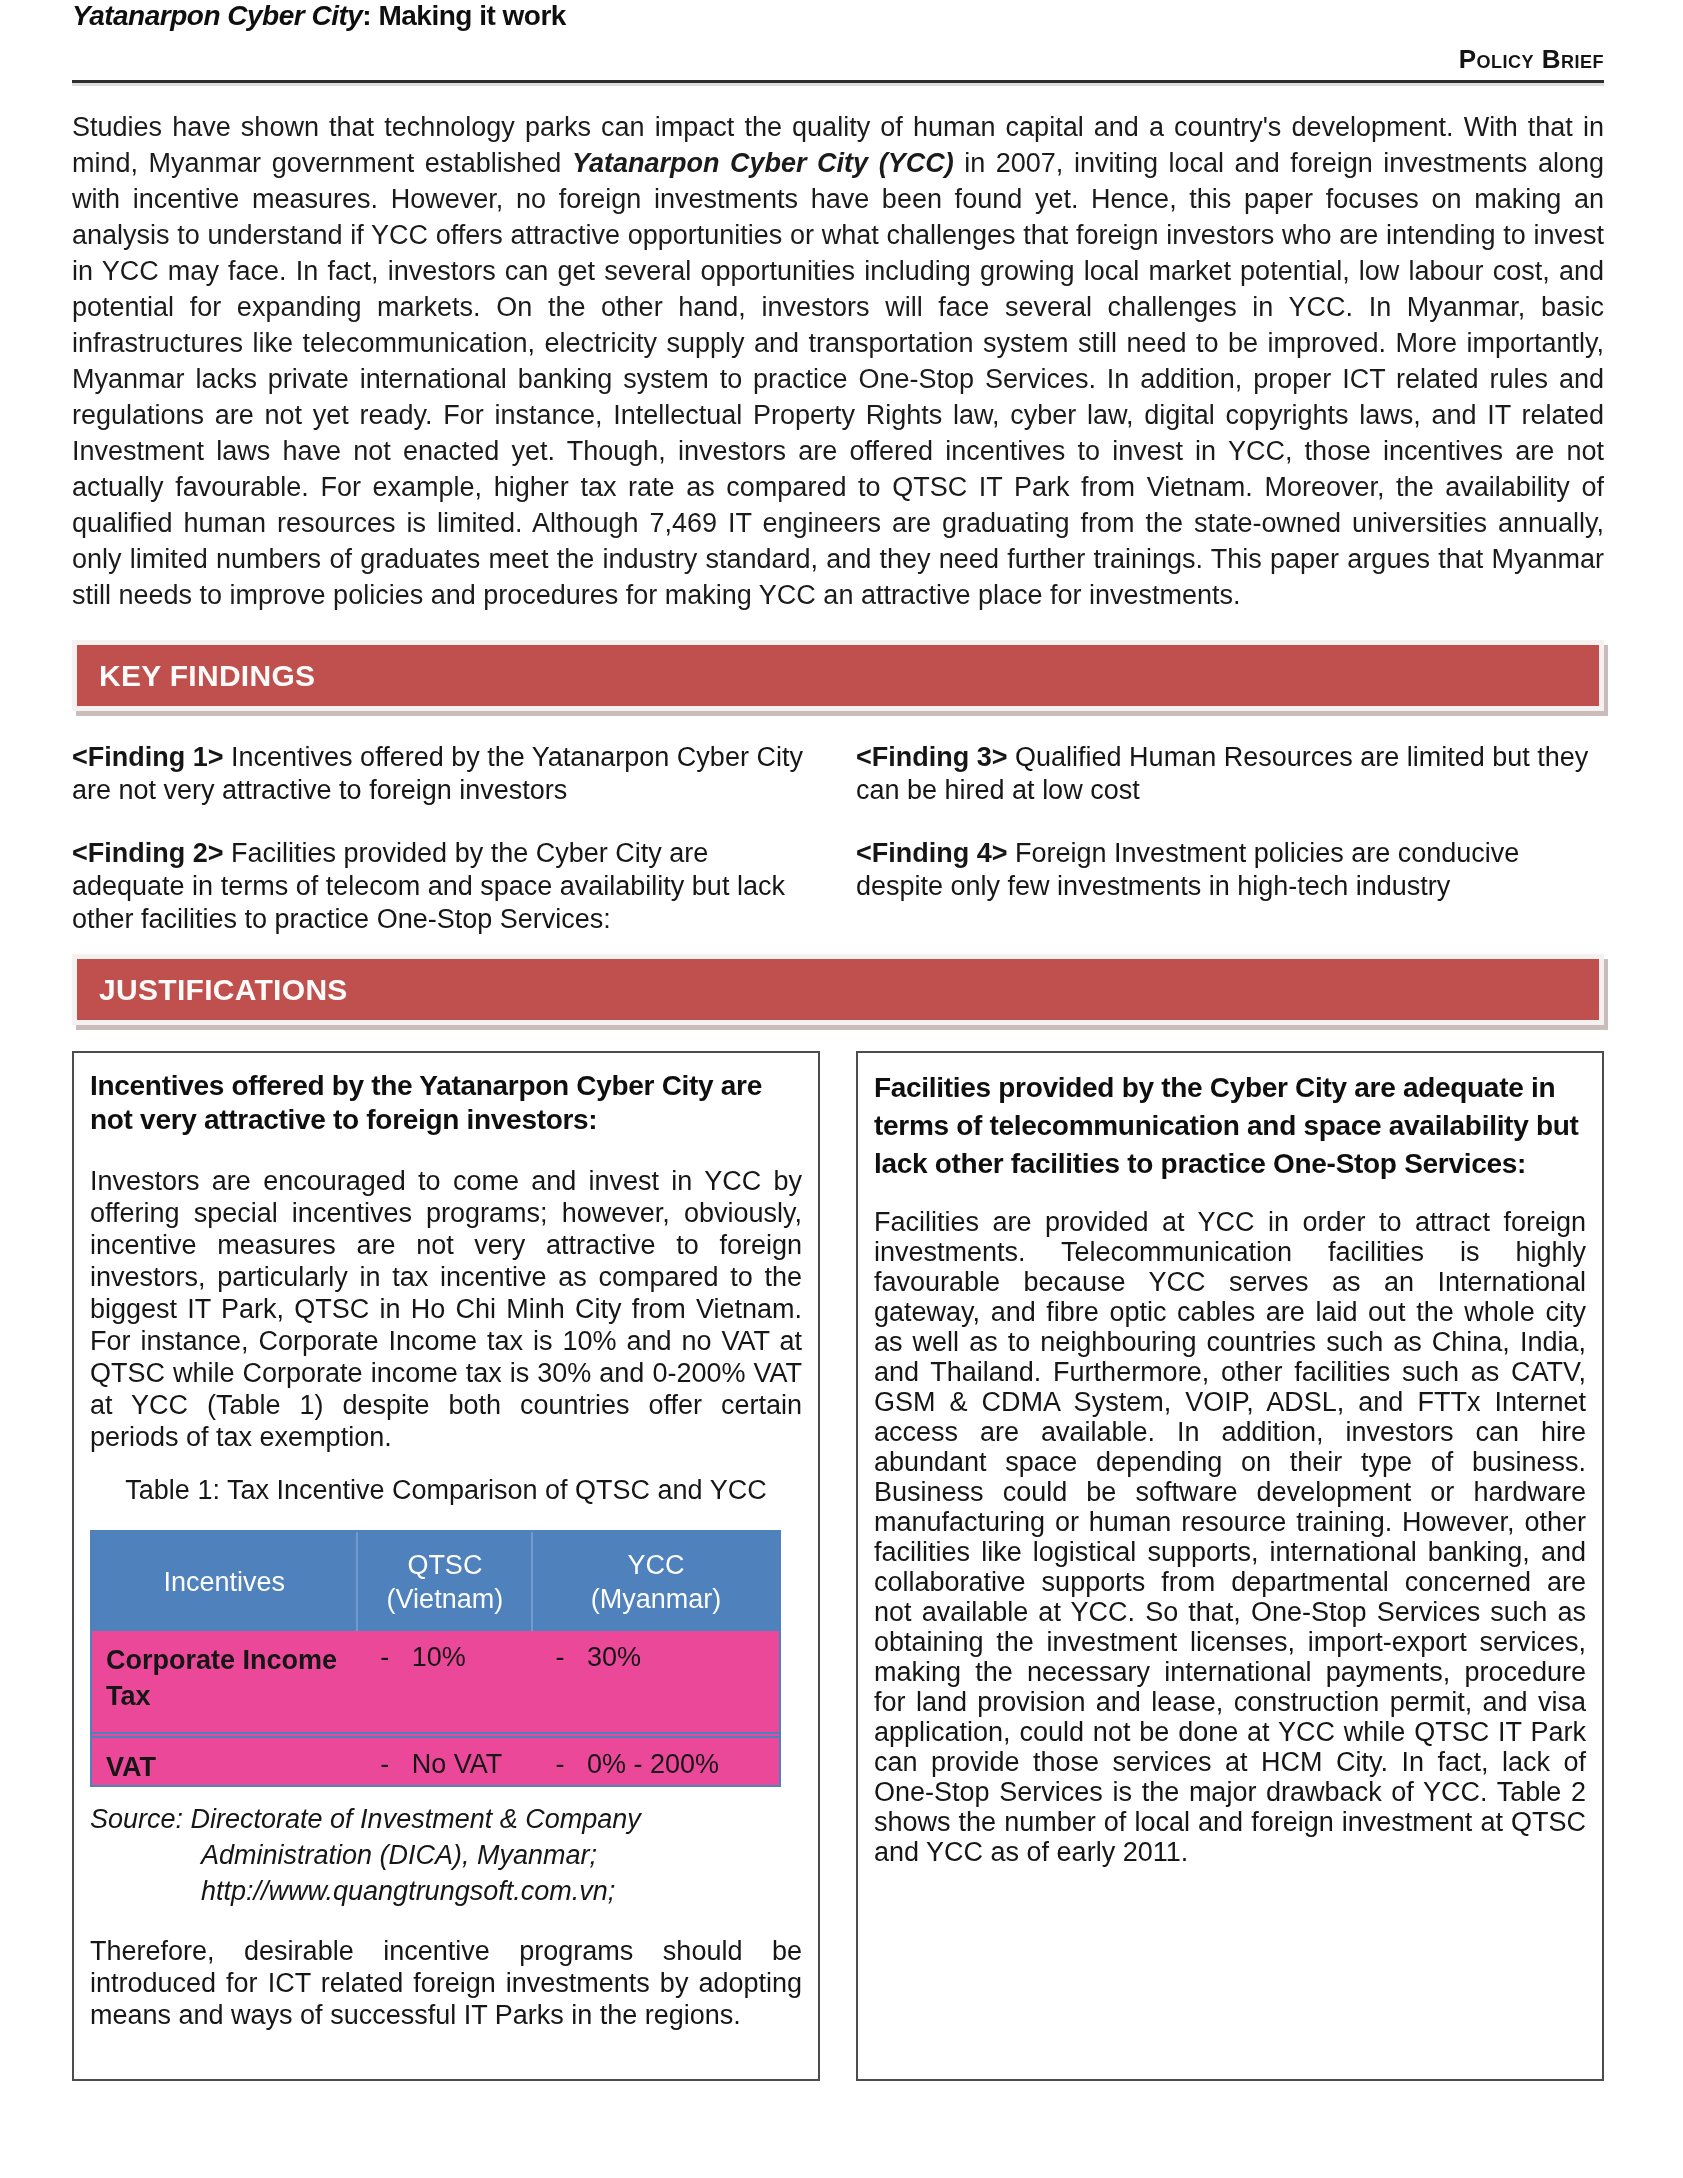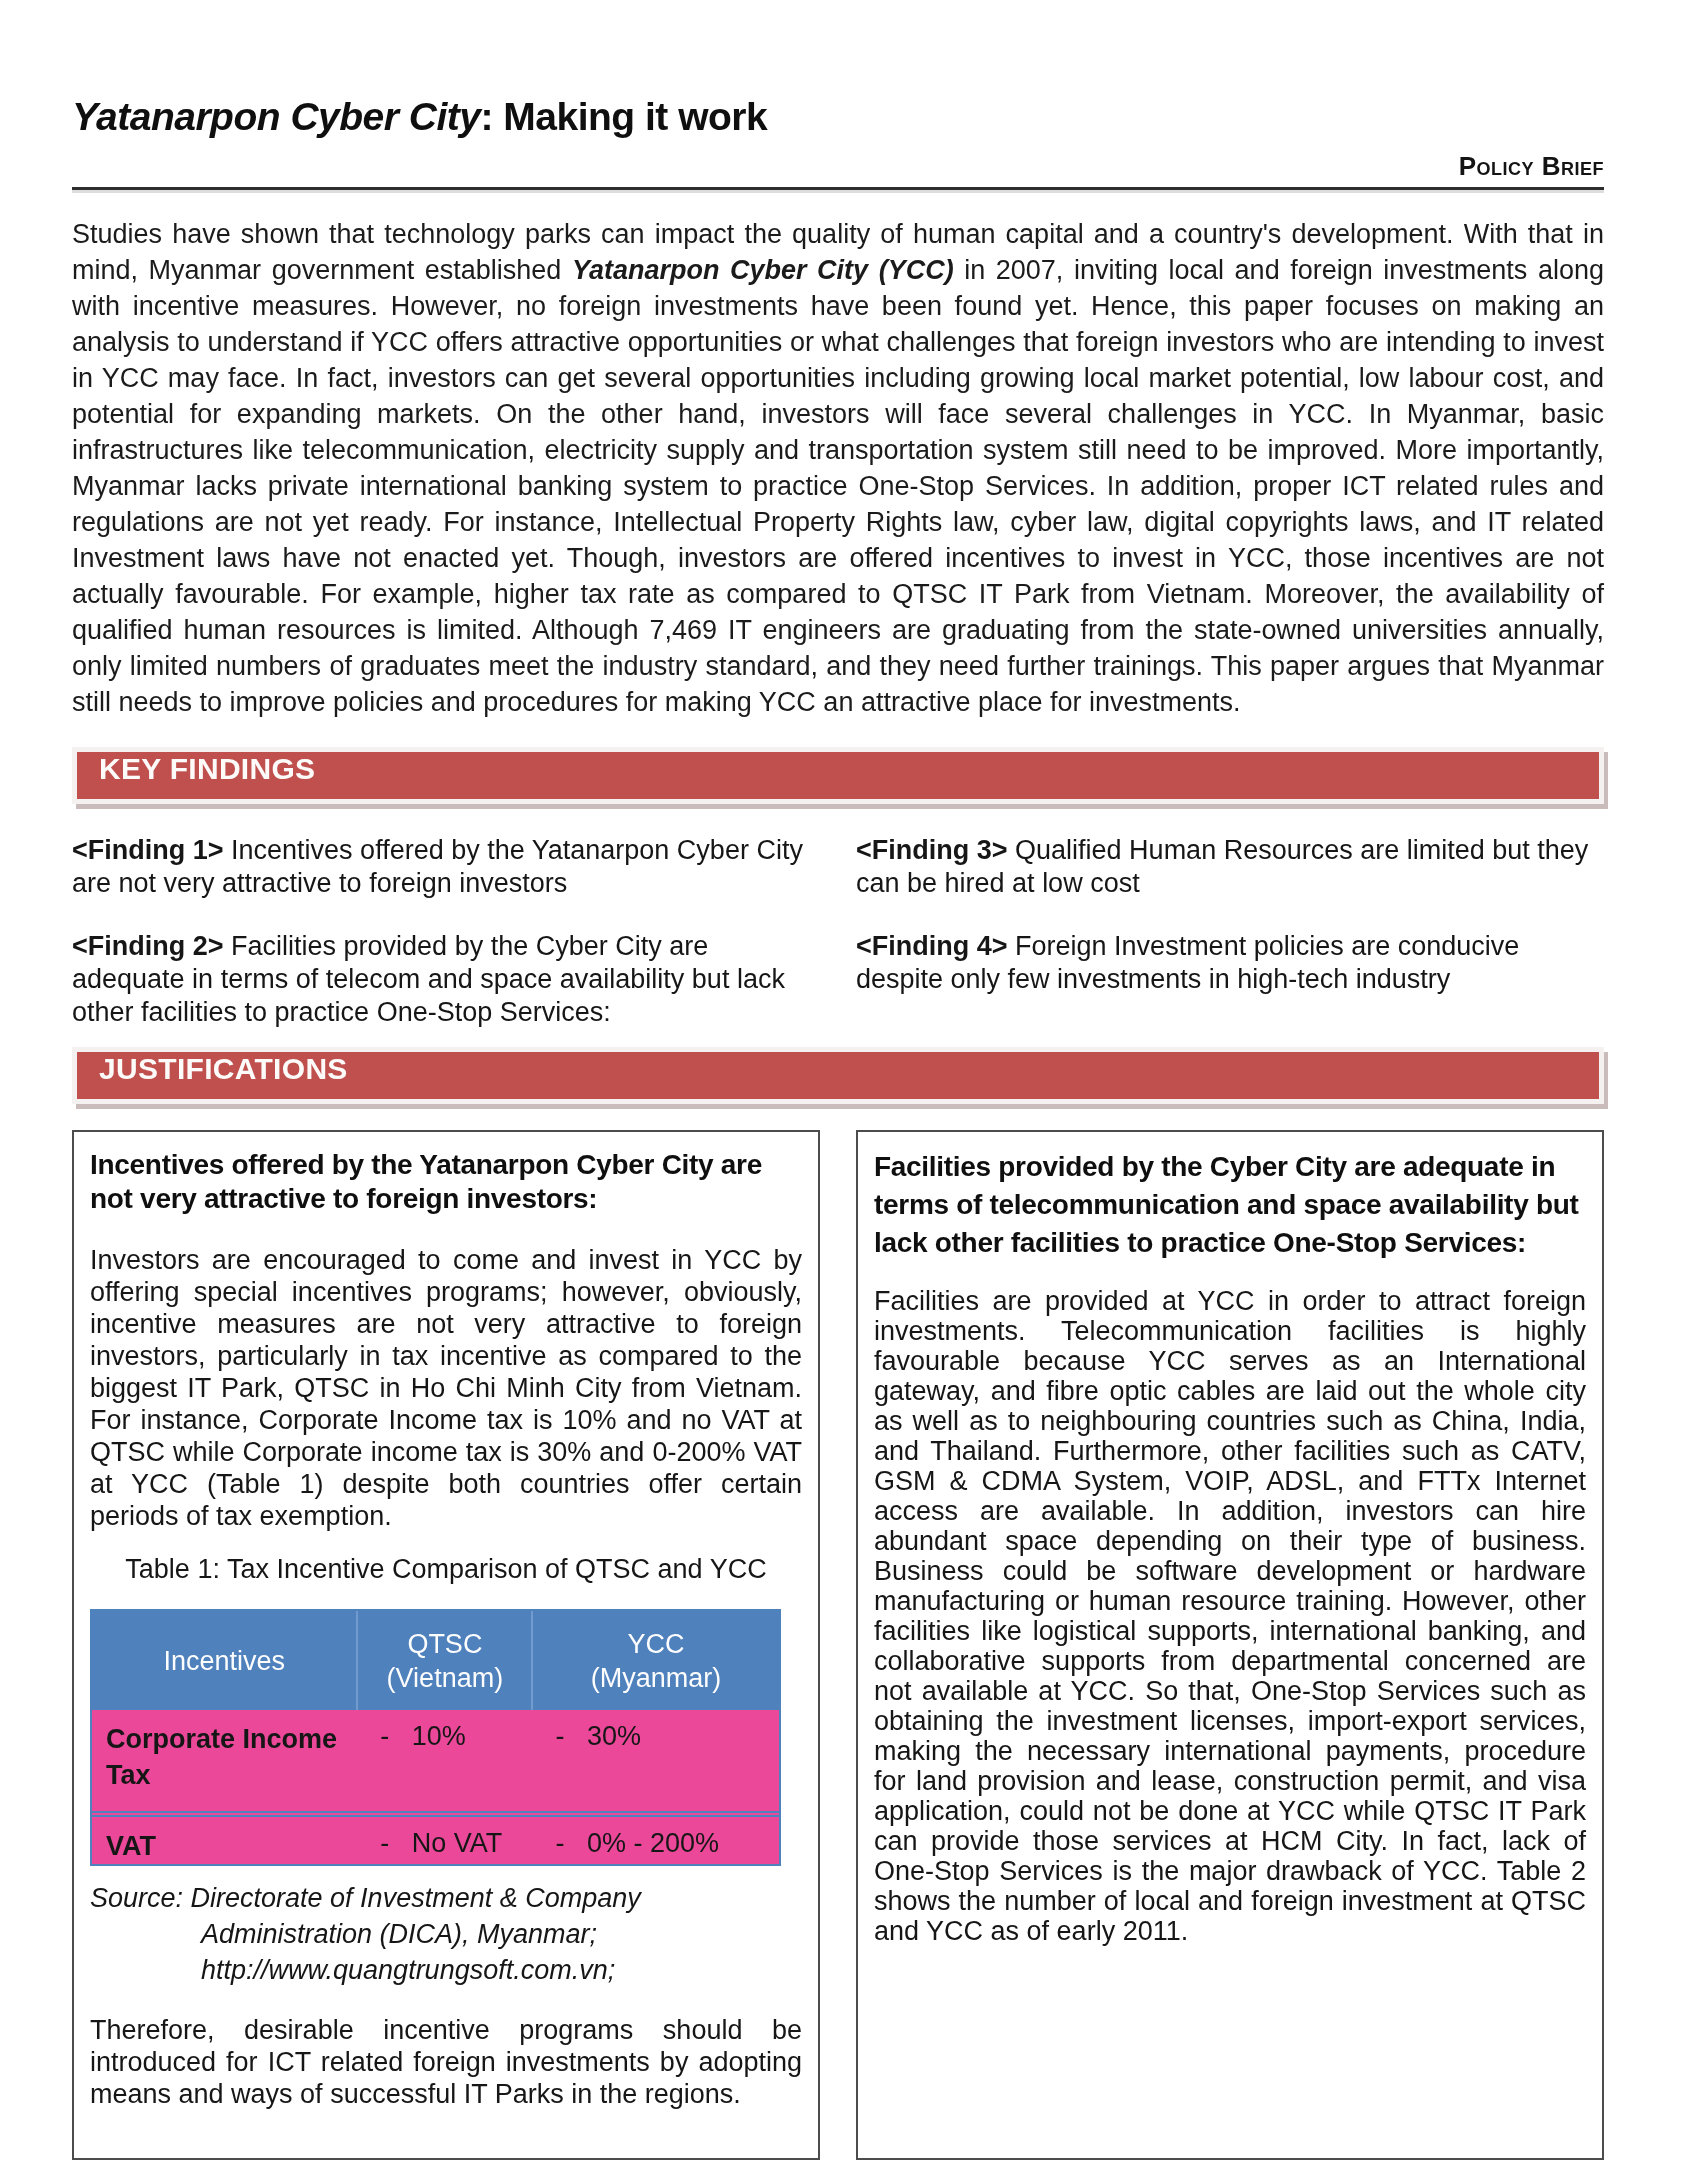--- a/index.html
+++ b/index.html
@@ -5,33 +5,33 @@
   * { box-sizing: border-box; }
   html, body { margin:0; padding:0; }
   body {
     width:1683px; height:2178px; background:#ffffff;
     font-family:"Liberation Sans", sans-serif; color:#161616;
     -webkit-font-smoothing:antialiased;
   }
   .page { width:1532px; margin-left:72px; }
 
   
-  .title { margin-top:95px; font-size:39px; font-weight:bold; letter-spacing:-0.5px; color:#0f0f0f; }
+  .title { font-size:28px; font-weight:bold; letter-spacing:-0.5px; color:#0f0f0f; }
   .title .t-italic { font-style:italic; }
   .doc-type { text-align:right; font-variant:small-caps; font-weight:bold; font-size:26px; margin-top:12px; color:#141414; letter-spacing:0.5px; }
   .rule { border:none; border-top:3px solid #2e2e2e; margin:5px 0 0 0; box-shadow:0 3px 0 rgba(120,120,120,0.25); }
 
   
   .abstract { margin-top:26px; font-size:27px; line-height:36px; text-align:justify; color:#1b1b1b; }
   .abstract .emph { font-weight:bold; font-style:italic; }
 
   
   .banner-wrap { margin-top:18px; background:#f4f1f0; padding:5px; box-shadow:4px 5px 0 #c9bcbb; }
   .banner {
-    background:#c0504d; height:47px; display:flex; 
+    background:#c0504d; height:61px; display:flex; align-items:center;
     padding-left:22px; color:#fcfbfa; font-weight:bold; font-size:30px; letter-spacing:0.3px;
   }
 
   
   .findings { display:flex; gap:36px; margin-top:30px; font-size:27px; line-height:33px; }
   .findings .fcol { flex:1; display:flex; flex-direction:column; gap:30px; }
   .finding p { margin:0; }
   .finding .flabel { font-weight:bold; }
 
   

